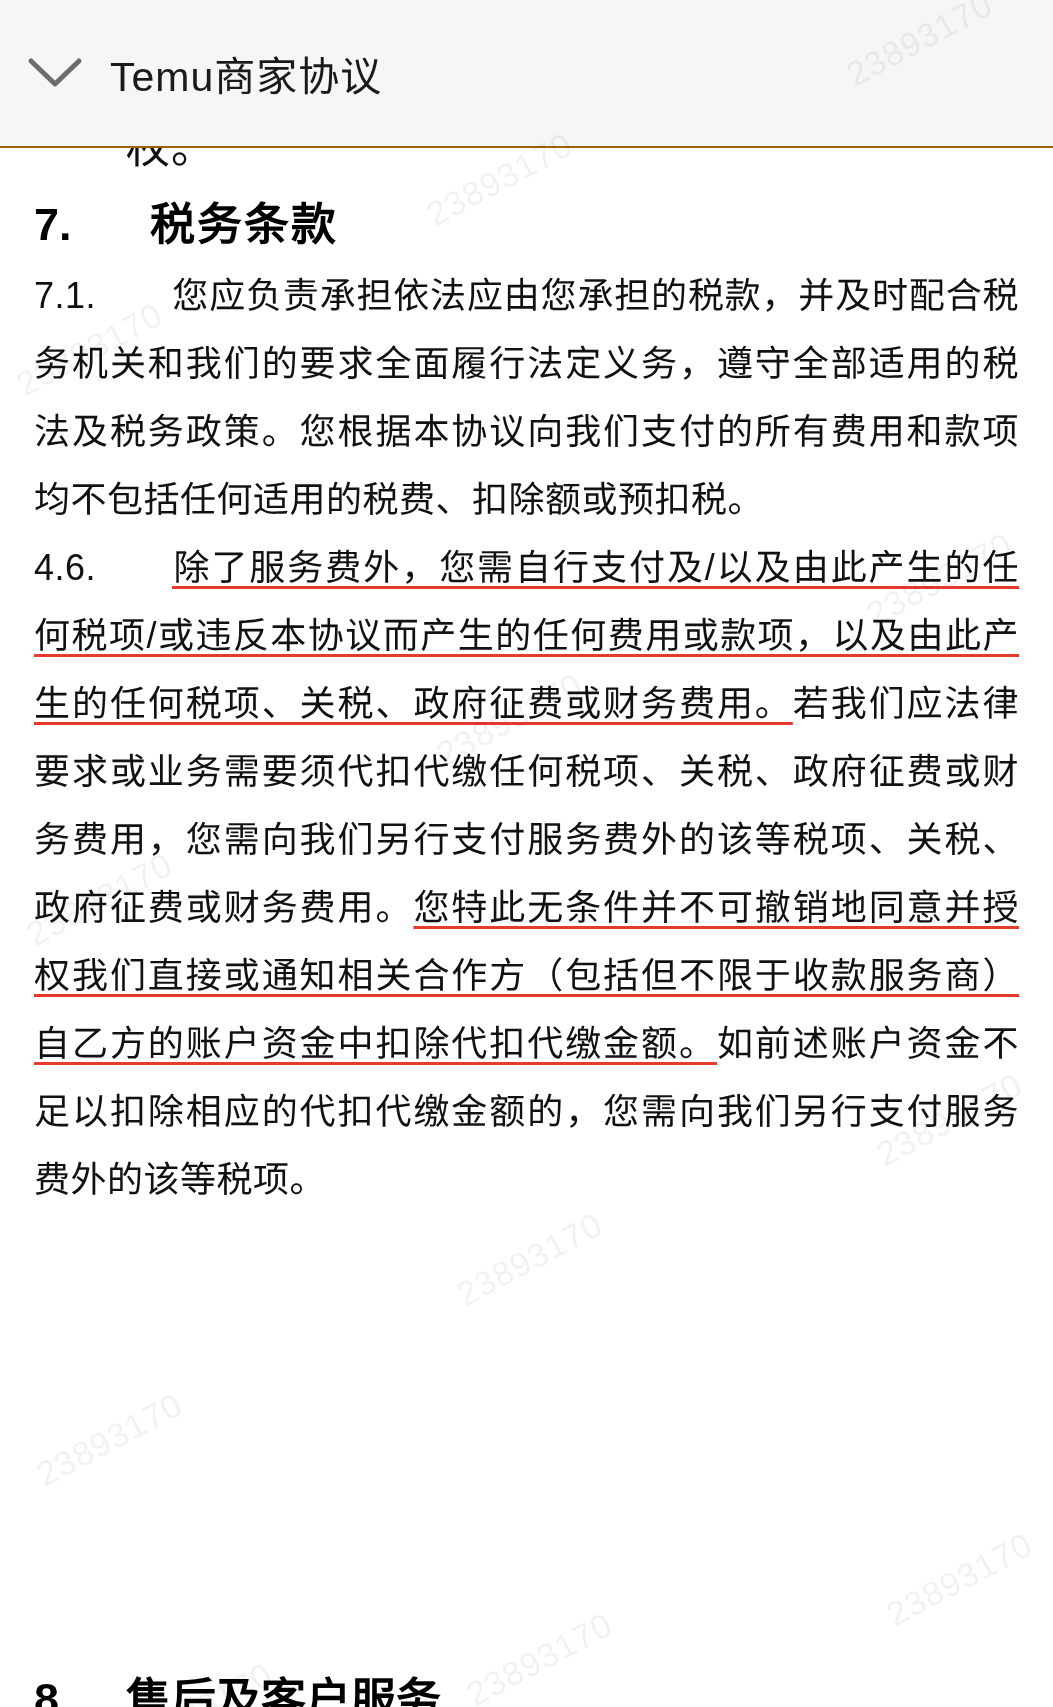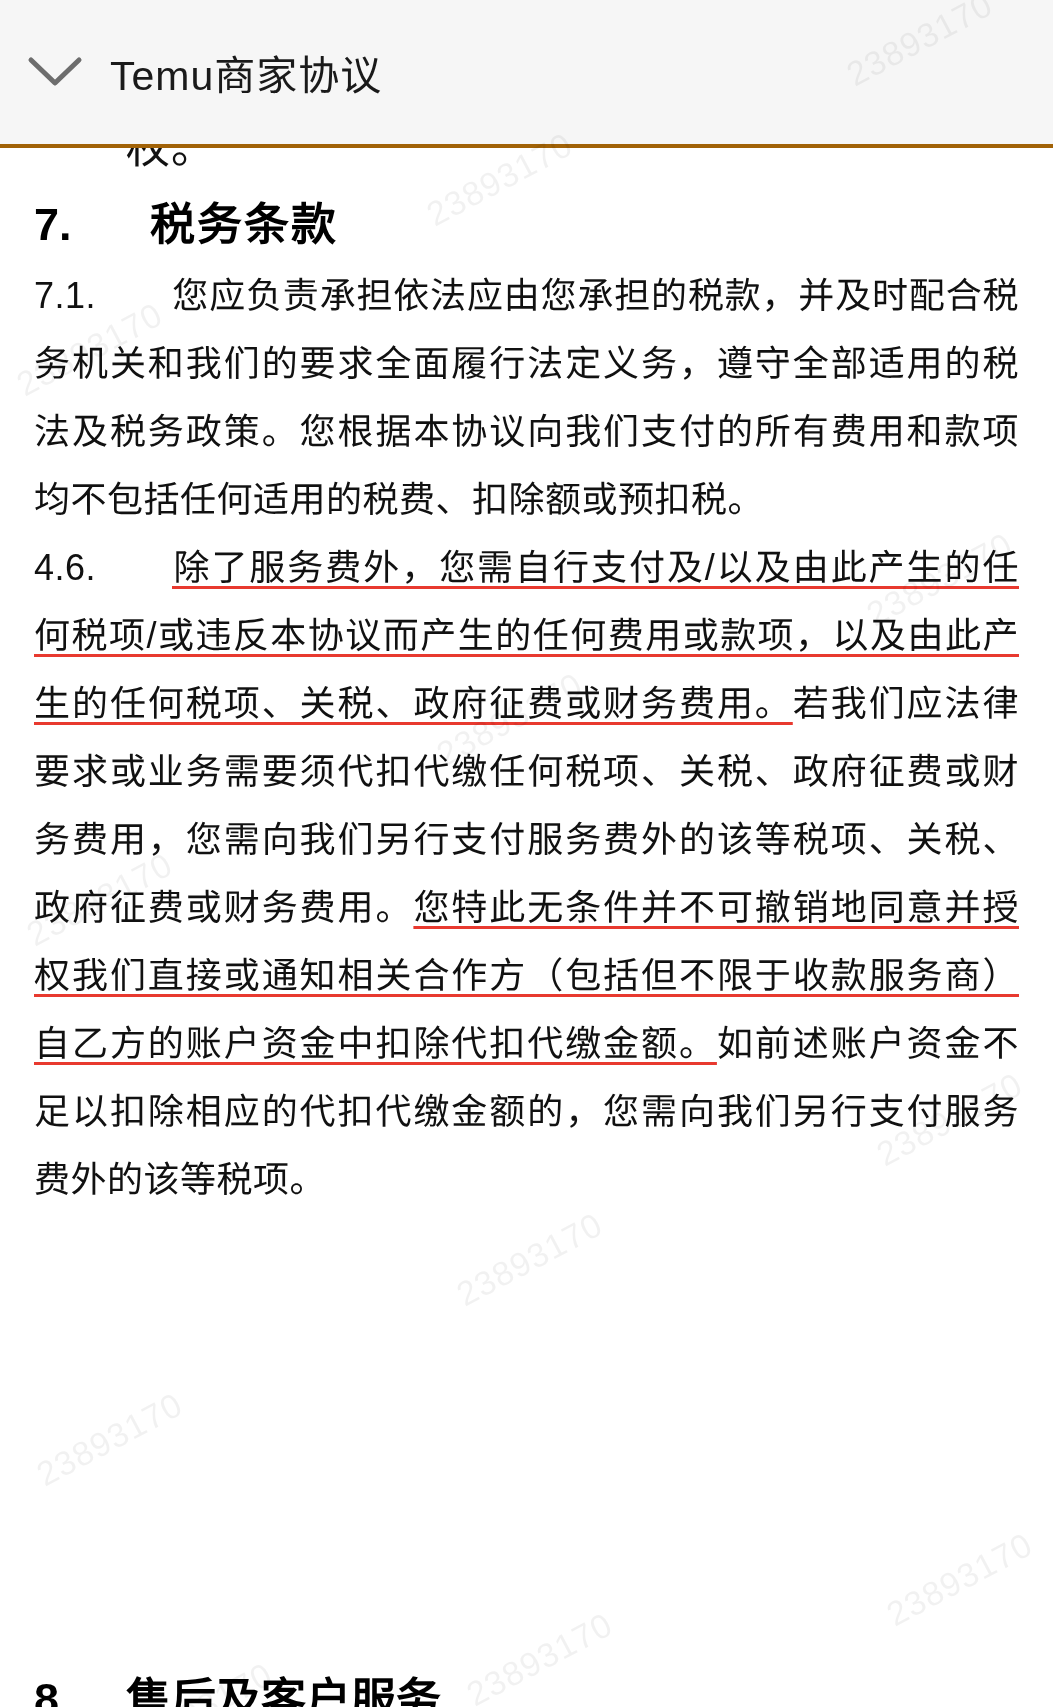--- a/index.html
+++ b/index.html
@@ -21,21 +21,21 @@
     height: 1707px;
     background: #ffffff;
     overflow: hidden;
   }
 
   
   .header {
     position: relative;
     height: 148px;
     background: #f6f6f6;
-    border-bottom: 4px solid #a16207;
+    border-bottom: 2px solid #a16207;
     display: flex;
     align-items: center;
     box-sizing: border-box;
   }
   .chevron-btn {
     width: 110px;
     height: 100%;
     display: flex;
     align-items: center;
     justify-content: center;

